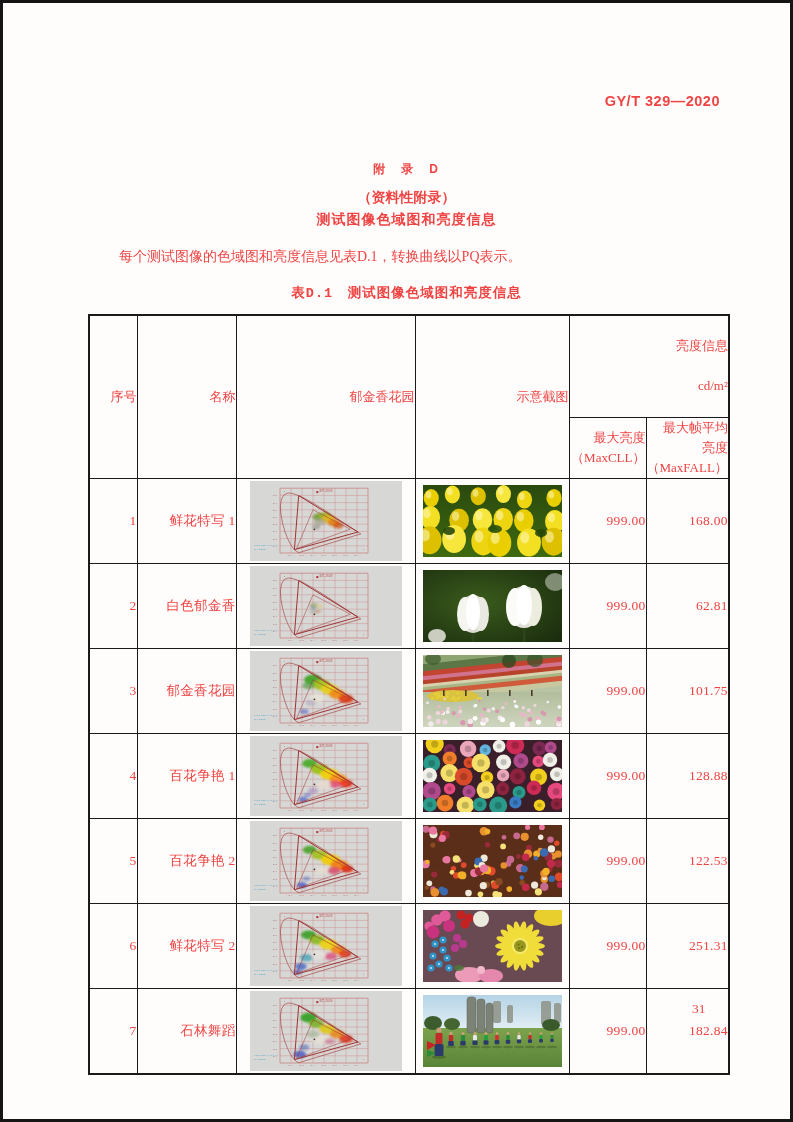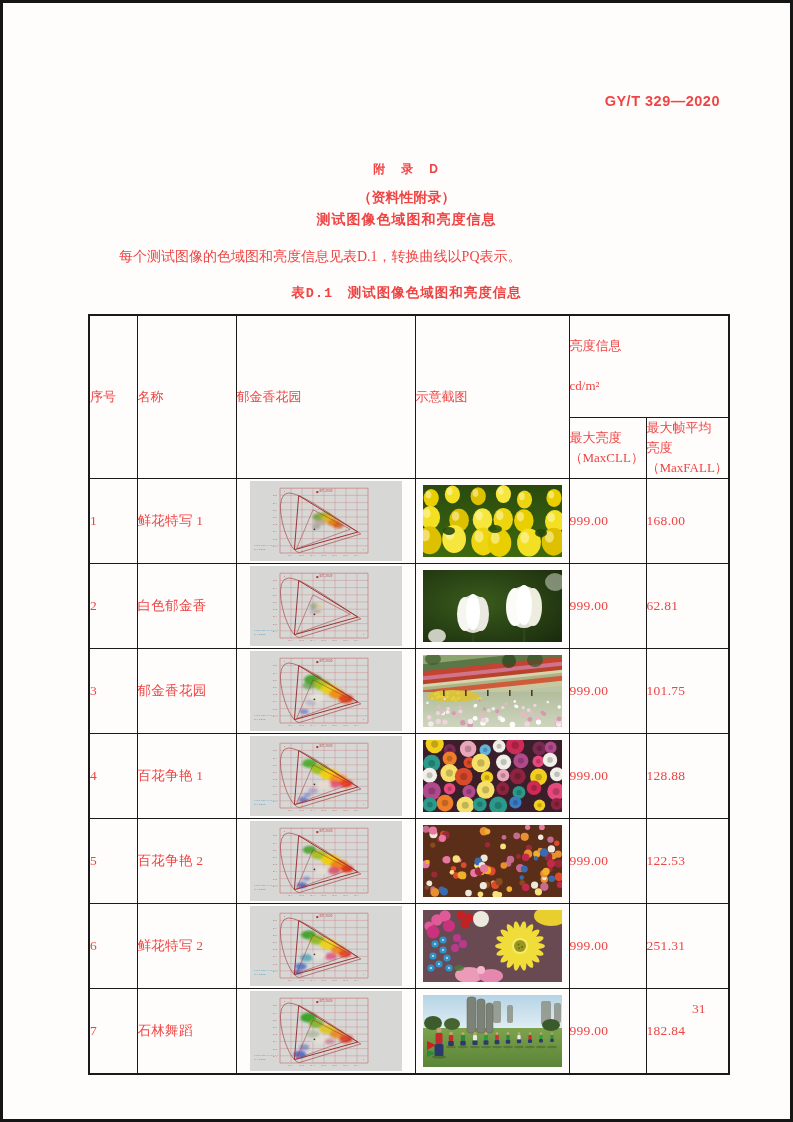--- a/index.html
+++ b/index.html
@@ -11,21 +11,21 @@
   .running-header{position:absolute;top:90px;right:70px;font-size:14.5px;letter-spacing:.5px;
     font-family:"Liberation Sans",sans-serif;font-weight:600;}
   .centerband{position:absolute;left:85px;width:637px;text-align:center;}
   .appendix-title{top:158px;font-family:"Liberation Sans",sans-serif;font-weight:700;font-size:12px;letter-spacing:2px;}
   .appendix-subtitle{top:186px;font-family:"Liberation Sans",sans-serif;font-weight:700;font-size:14px;}
   .appendix-heading{top:208px;font-family:"Liberation Sans",sans-serif;font-weight:700;font-size:14px;letter-spacing:1px;}
   .body-paragraph{position:absolute;top:245px;left:116px;width:540px;font-size:14px;margin:0;}
   .table-caption{top:281px;font-family:Liberation Mono, monospace;font-weight:700;font-size:13.5px;letter-spacing:1px;}
   table.data-table{position:absolute;top:311px;left:85px;border-collapse:collapse;table-layout:fixed;
     border:2px solid #1a1a1a;}
-  .data-table th,.data-table td{border:1px solid #1a1a1a;text-align:left;vertical-align:middle;
+  .data-table th,.data-table td{border:1px solid #1a1a1a;text-align:right;vertical-align:middle;
     padding:0;font-weight:400;}
   .data-table th{font-size:13px;line-height:1.55;white-space:pre-line;}
   .data-table td{font-size:13.5px;letter-spacing:.3px;}
   tr.head-1{height:42px;} tr.head-2{height:44px;} tbody tr{height:85px;}
   .gamut-box{width:152px;height:80px;margin:0 auto;}
   .photo-box{width:139px;height:72px;margin:0 auto;}
   .gamut-box svg,.photo-box svg{display:block;width:100%;height:100%;}
   .page-number{position:absolute;top:998px;left:689px;font-size:13.5px;}
 </style>
 </head>

